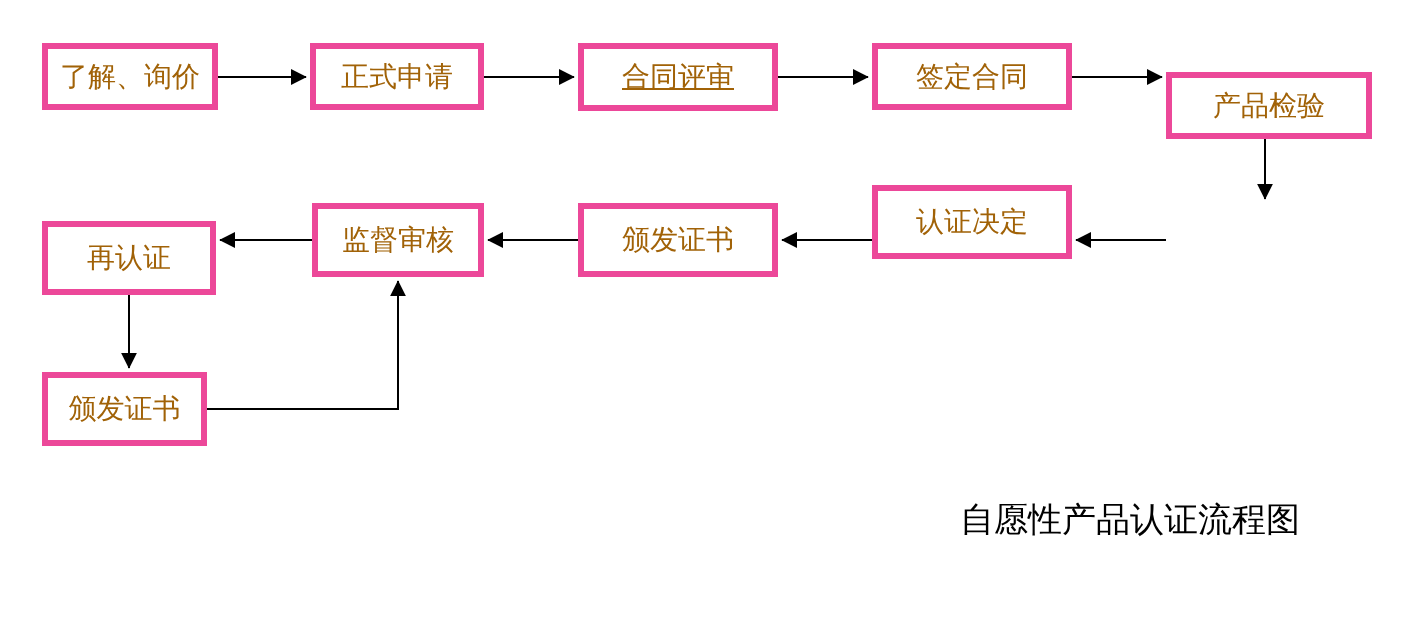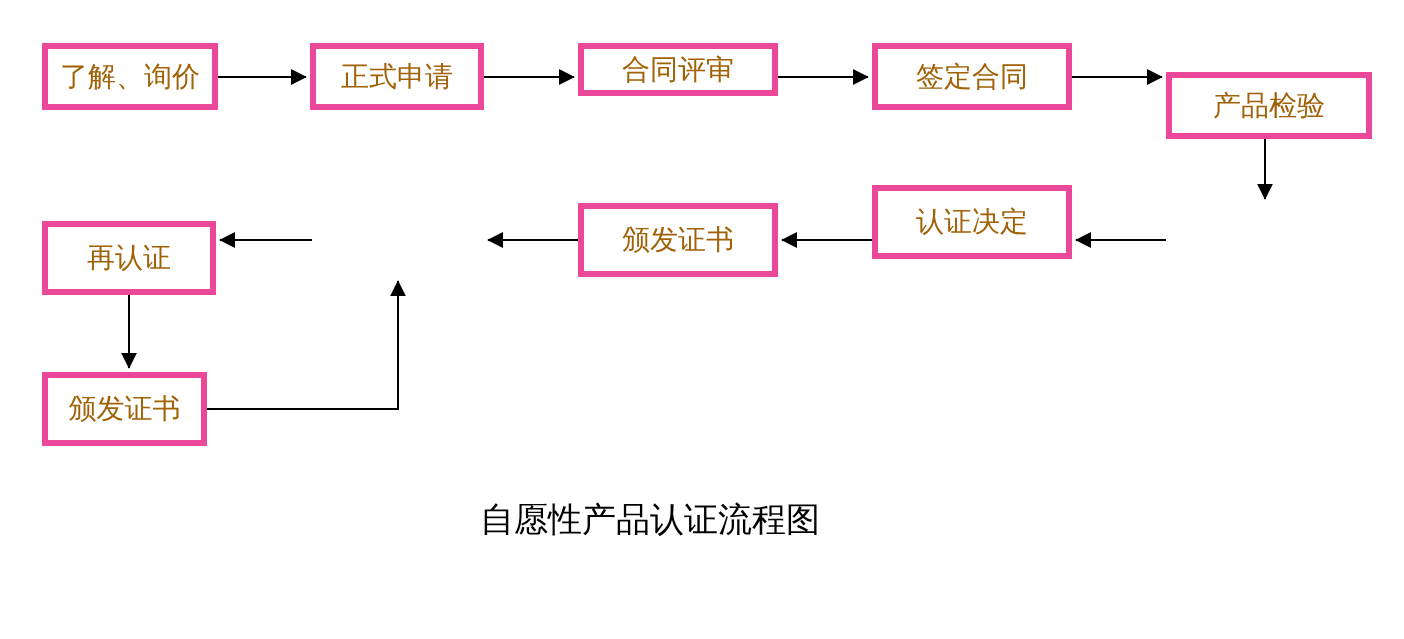--- a/index.html
+++ b/index.html
@@ -37,29 +37,29 @@
     justify-content: center;
     font-size: 28px;
     color: #a16207;
     white-space: nowrap;
   }
   .diagram-title {
     position: absolute;
     top: 497px;
     left: 0;
     width: 1300px;
-    text-align: center;
+    text-align: right;
     font-size: 34px;
     color: #000000;
   }
 
   
   .n-understand   { left: 42px;   top: 43px;  width: 176px; height: 67px; }
   .n-apply        { left: 310px;  top: 43px;  width: 174px; height: 67px; }
-  .n-review       { left: 578px;  top: 43px;  width: 200px; height: 53px; }
+  .n-review       { left: 578px;  top: 43px;  width: 200px; height: 68px; text-decoration: underline; }
   .n-sign         { left: 872px;  top: 43px;  width: 200px; height: 67px; }
   .n-prodinspect  { left: 1166px; top: 43px;  width: 206px; height: 67px; margin-top: 29px; }
 
   
   .n-recert       { left: 42px;   top: 203px; width: 174px; height: 74px; margin-top: 18px; }
   .n-supervision  { left: 312px;  top: 203px; width: 172px; height: 74px; }
   .n-issuecert    { left: 578px;  top: 203px; width: 200px; height: 74px; }
   .n-decision     { left: 872px;  top: 185px; width: 200px; height: 74px; }
   .n-factory      { left: 1166px; top: 203px; width: 198px; height: 74px; }
 
@@ -95,20 +95,21 @@
     <path d="M207 409 H398 V281" marker-end="url(#ah)"></path>
   </svg>
 
   <div class="node n-understand">了解、询价</div>
   <div class="node n-apply">正式申请</div>
   <div class="node n-review">合同评审</div>
   <div class="node n-sign">签定合同</div>
   <div class="node n-prodinspect">产品检验</div>
 
   <div class="node n-recert">再认证</div>
+  <div class="node n-supervision">监督审核</div>
   <div class="node n-issuecert">颁发证书</div>
   <div class="node n-decision">认证决定</div>
 
   <div class="node n-issuecert2">颁发证书</div>
 
   <div class="diagram-title">自愿性产品认证流程图</div>
 
 </div>
 
 </body></html>

